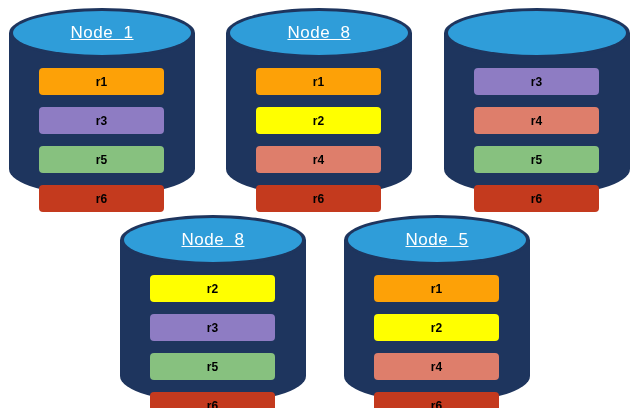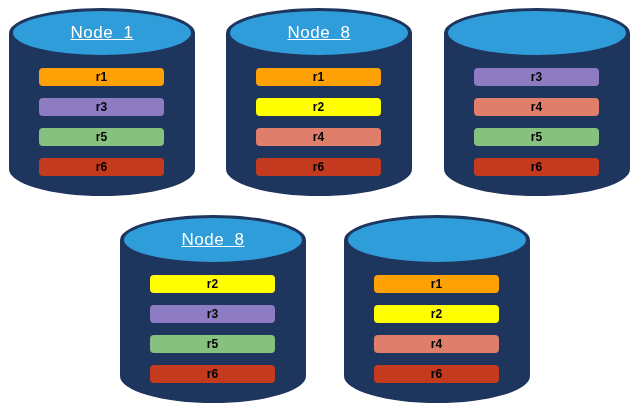--- a/index.html
+++ b/index.html
@@ -62,21 +62,21 @@
     white-space: pre;
     text-decoration: underline;
   }
   .bars {
     position: absolute;
     left: 30px;
     top: 60px;
     width: 125px;
   }
   .bar {
-    height: 18px;
+    height: 27px;
     margin-bottom: 12px;
     border-radius: 4px;
     display: flex;
     align-items: center;
     justify-content: center;
     font-size: 12px;
     font-weight: bold;
     color: var(--bar-text-color);
     line-height: 1;
   }
@@ -134,20 +134,21 @@
       <div class="bar" style="background: rgb(142, 124, 195);">r3</div>
       <div class="bar" style="background: rgb(135, 193, 127);">r5</div>
       <div class="bar" style="background: rgb(196, 58, 30);">r6</div>
     </div>
   </div>
 
   <div class="cylinder pos-4">
     <div class="cyl-body"></div>
     <div class="cyl-top-rim"></div>
     <div class="cyl-top-face"></div>
+    <div class="node-title">Node  5</div>
     <div class="bars">
       <div class="bar" style="background: rgb(253, 161, 7);">r1</div>
       <div class="bar" style="background: rgb(255, 255, 0);">r2</div>
       <div class="bar" style="background: rgb(222, 126, 107);">r4</div>
       <div class="bar" style="background: rgb(196, 58, 30);">r6</div>
     </div>
   </div>
 
 </div>
 

